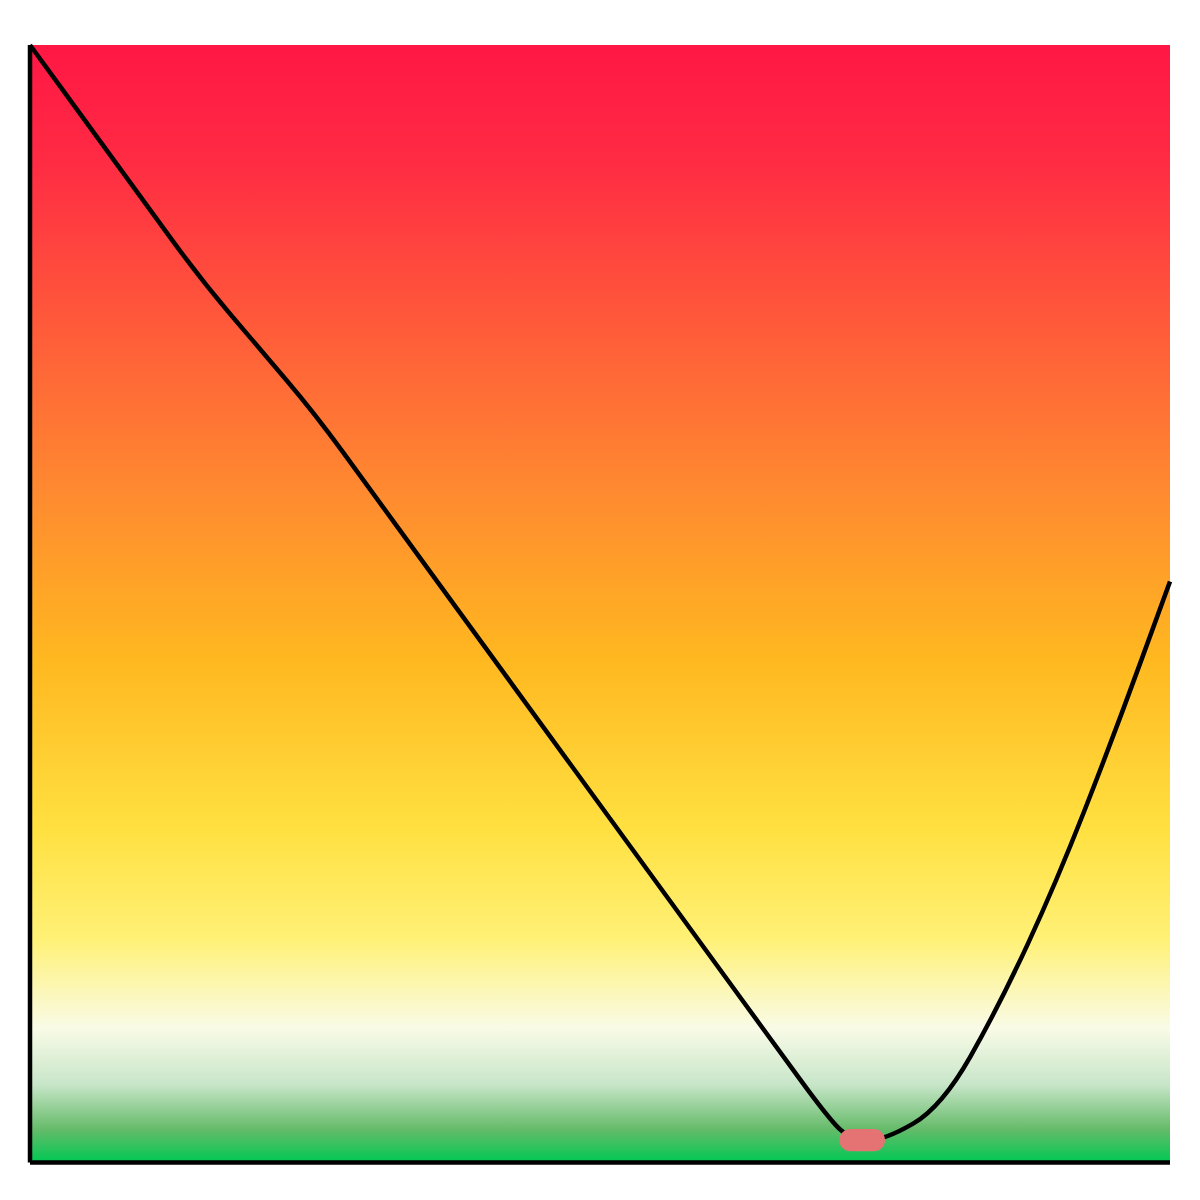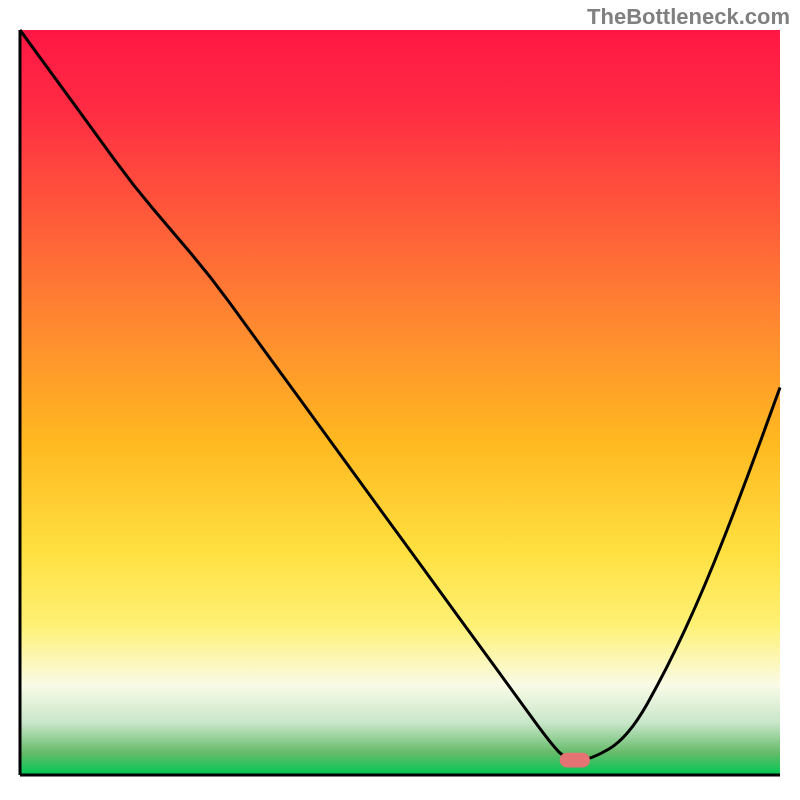--- a/index.html
+++ b/index.html
@@ -54,14 +54,13 @@
 
     <rect id="plot-bg" x="20" y="30" width="760" height="745" fill="url(#bg-gradient)"></rect>
 
     <line id="y-axis" x1="20" y1="30" x2="20" y2="775" stroke="#000000" stroke-width="3"></line>
     <line id="x-axis" x1="20" y1="775" x2="780" y2="775" stroke="#000000" stroke-width="3"></line>
 
     <path id="curve-path" d="M 20 30 Q 20 30 39 56.07499999999999 Q 58 82.14999999999998 77 108.22499999999997 Q 96 134.29999999999995 115 160.37499999999994 Q 134 186.44999999999993 153 208.79999999999995 Q 172 231.14999999999998 191 253.49999999999997 Q 210 275.84999999999997 229 301.92499999999995 Q 248 328 267 354.075 Q 286 380.15 305 406.225 Q 324 432.3 343 458.375 Q 362 484.45 381 510.525 Q 400 536.6 419 562.675 Q 438.00000000000006 588.75 457 614.825 Q 476 640.9 495 666.9749999999999 Q 514 693.05 533 719.125 Q 552 745.2 559.5999999999999 752.6500000000001 Q 567.1999999999999 760.1 578.5999999999999 760.1 Q 590 760.1 609 748.925 Q 628 737.75 647 704.225 Q 666 670.7 685 629.725 Q 704 588.75 723 540.325 Q 742 491.9 761 439.75 L 780 387.59999999999997" fill="none" stroke="#000" stroke-width="3"></path>
 
     <rect id="marker-rect" x="559.5999999999999" y="752.65" width="30.400000000000002" height="14.9" rx="7.45" ry="7.45" fill="#e57373"></rect>
   </svg>
-  <div class="watermark">TheBottleneck.com</div>
 </div>
 
 </body></html>

